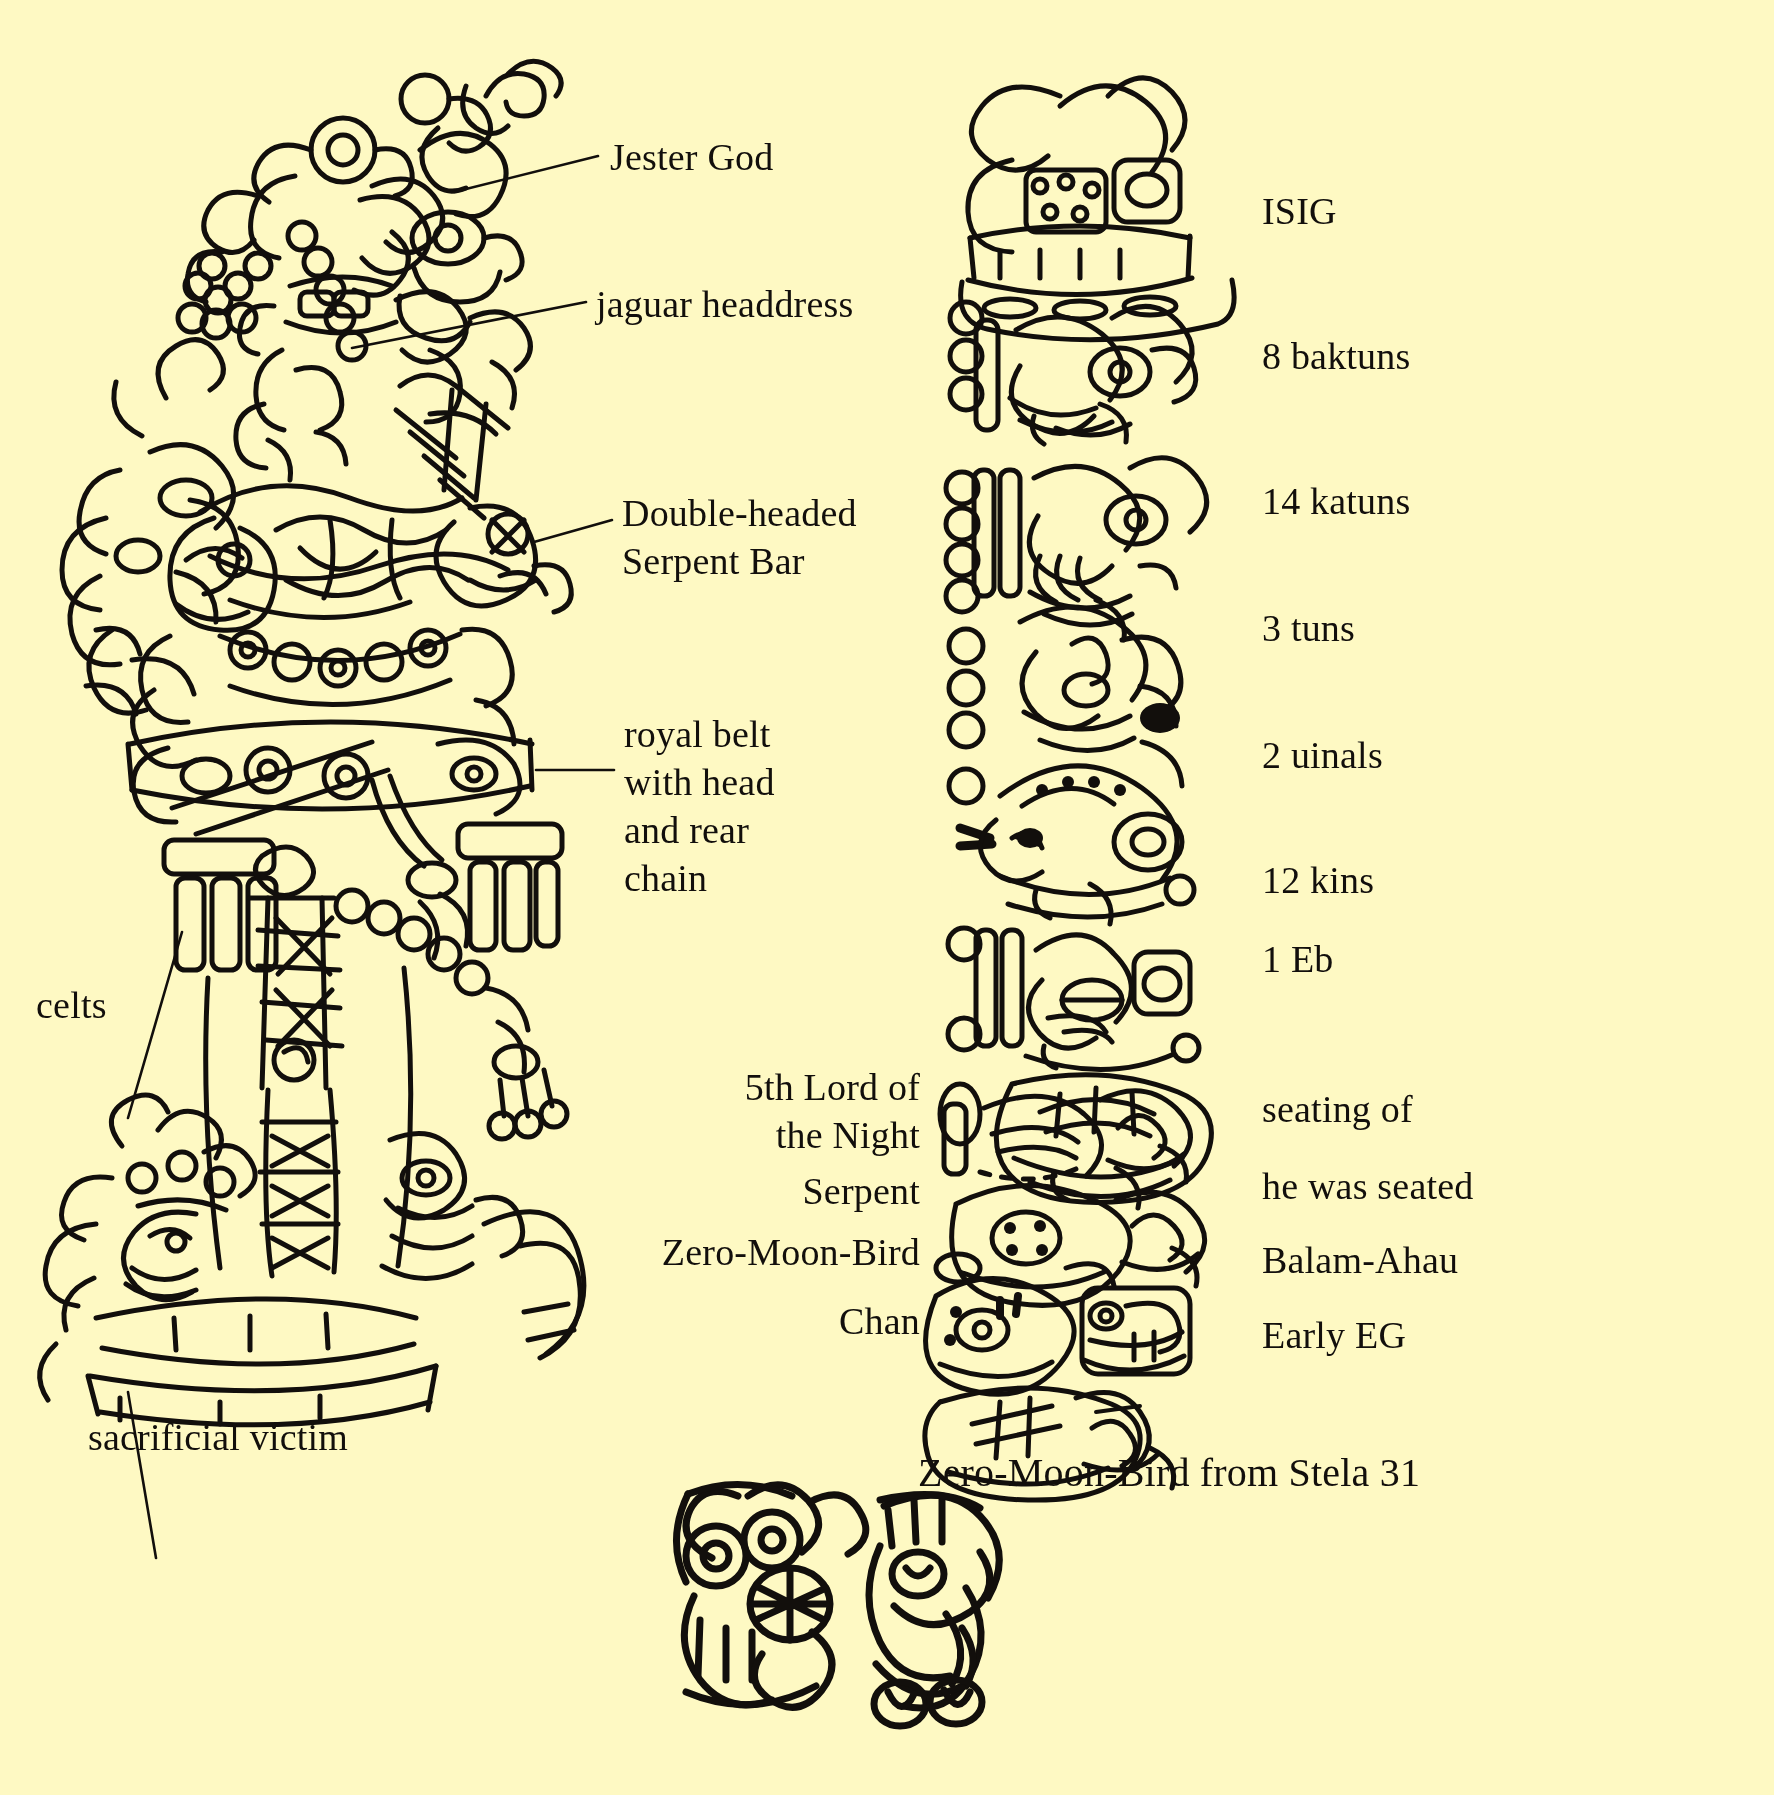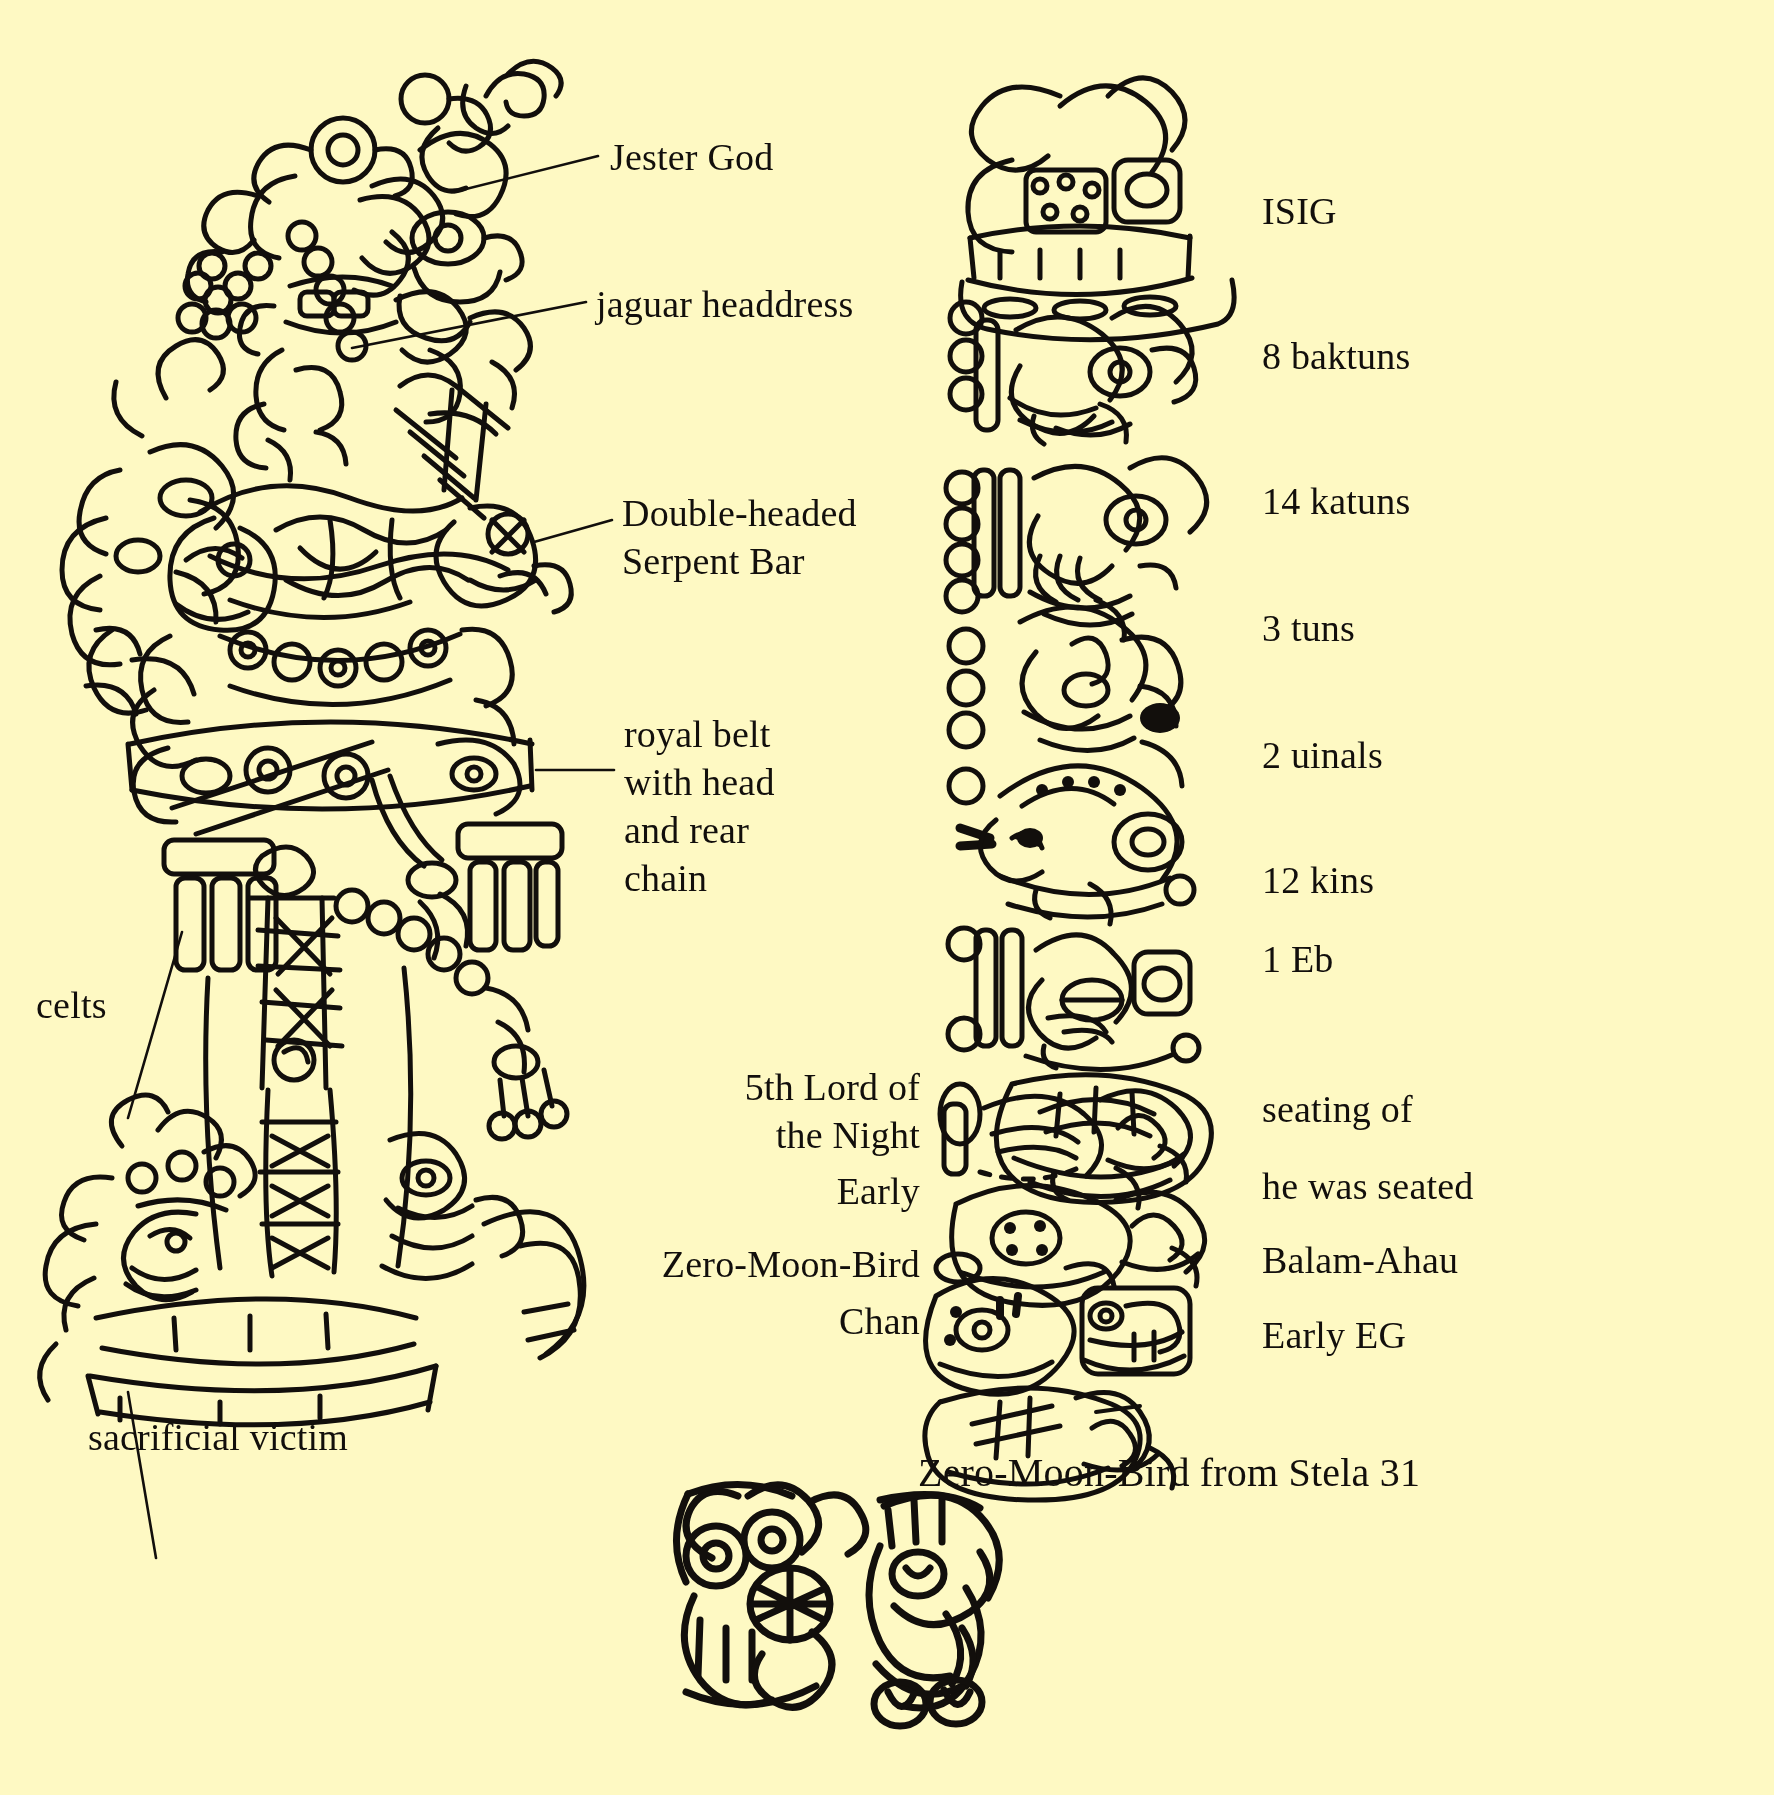--- a/index.html
+++ b/index.html
@@ -579,22 +579,22 @@
 
     <div class="label lbl-right" style="left:1262px; top:1163px;">he was seated</div>
 
     <div class="label lbl-right" style="left:1262px; top:1237px;">Balam-Ahau</div>
 
     <div class="label lbl-right" style="left:1262px; top:1312px;">Early EG</div>
 
     <div class="label lbl-left" style="left:520px; top:1064px; width:400px;">5th Lord of
 the Night</div>
 
-    <div class="label lbl-left" style="left:520px; top:1168px; width:400px;">Early</div>
-
-    <div class="label lbl-left" style="left:520px; top:1229px; width:400px;margin-top:12px;">Zero-Moon-Bird</div>
+    <div class="label lbl-left" style="left:520px; top:1168px; width:400px;">Serpent</div>
+
+    <div class="label lbl-left" style="left:520px; top:1229px; width:400px;">Zero-Moon-Bird</div>
 
     <div class="label lbl-left" style="left:520px; top:1298px; width:400px;">Chan</div>
 
     <div class="label lbl-caption" style="left:918px; top:1448px;">Zero-Moon-Bird from Stela 31</div>
   </div>
 
 </div>
 
 </body></html>

